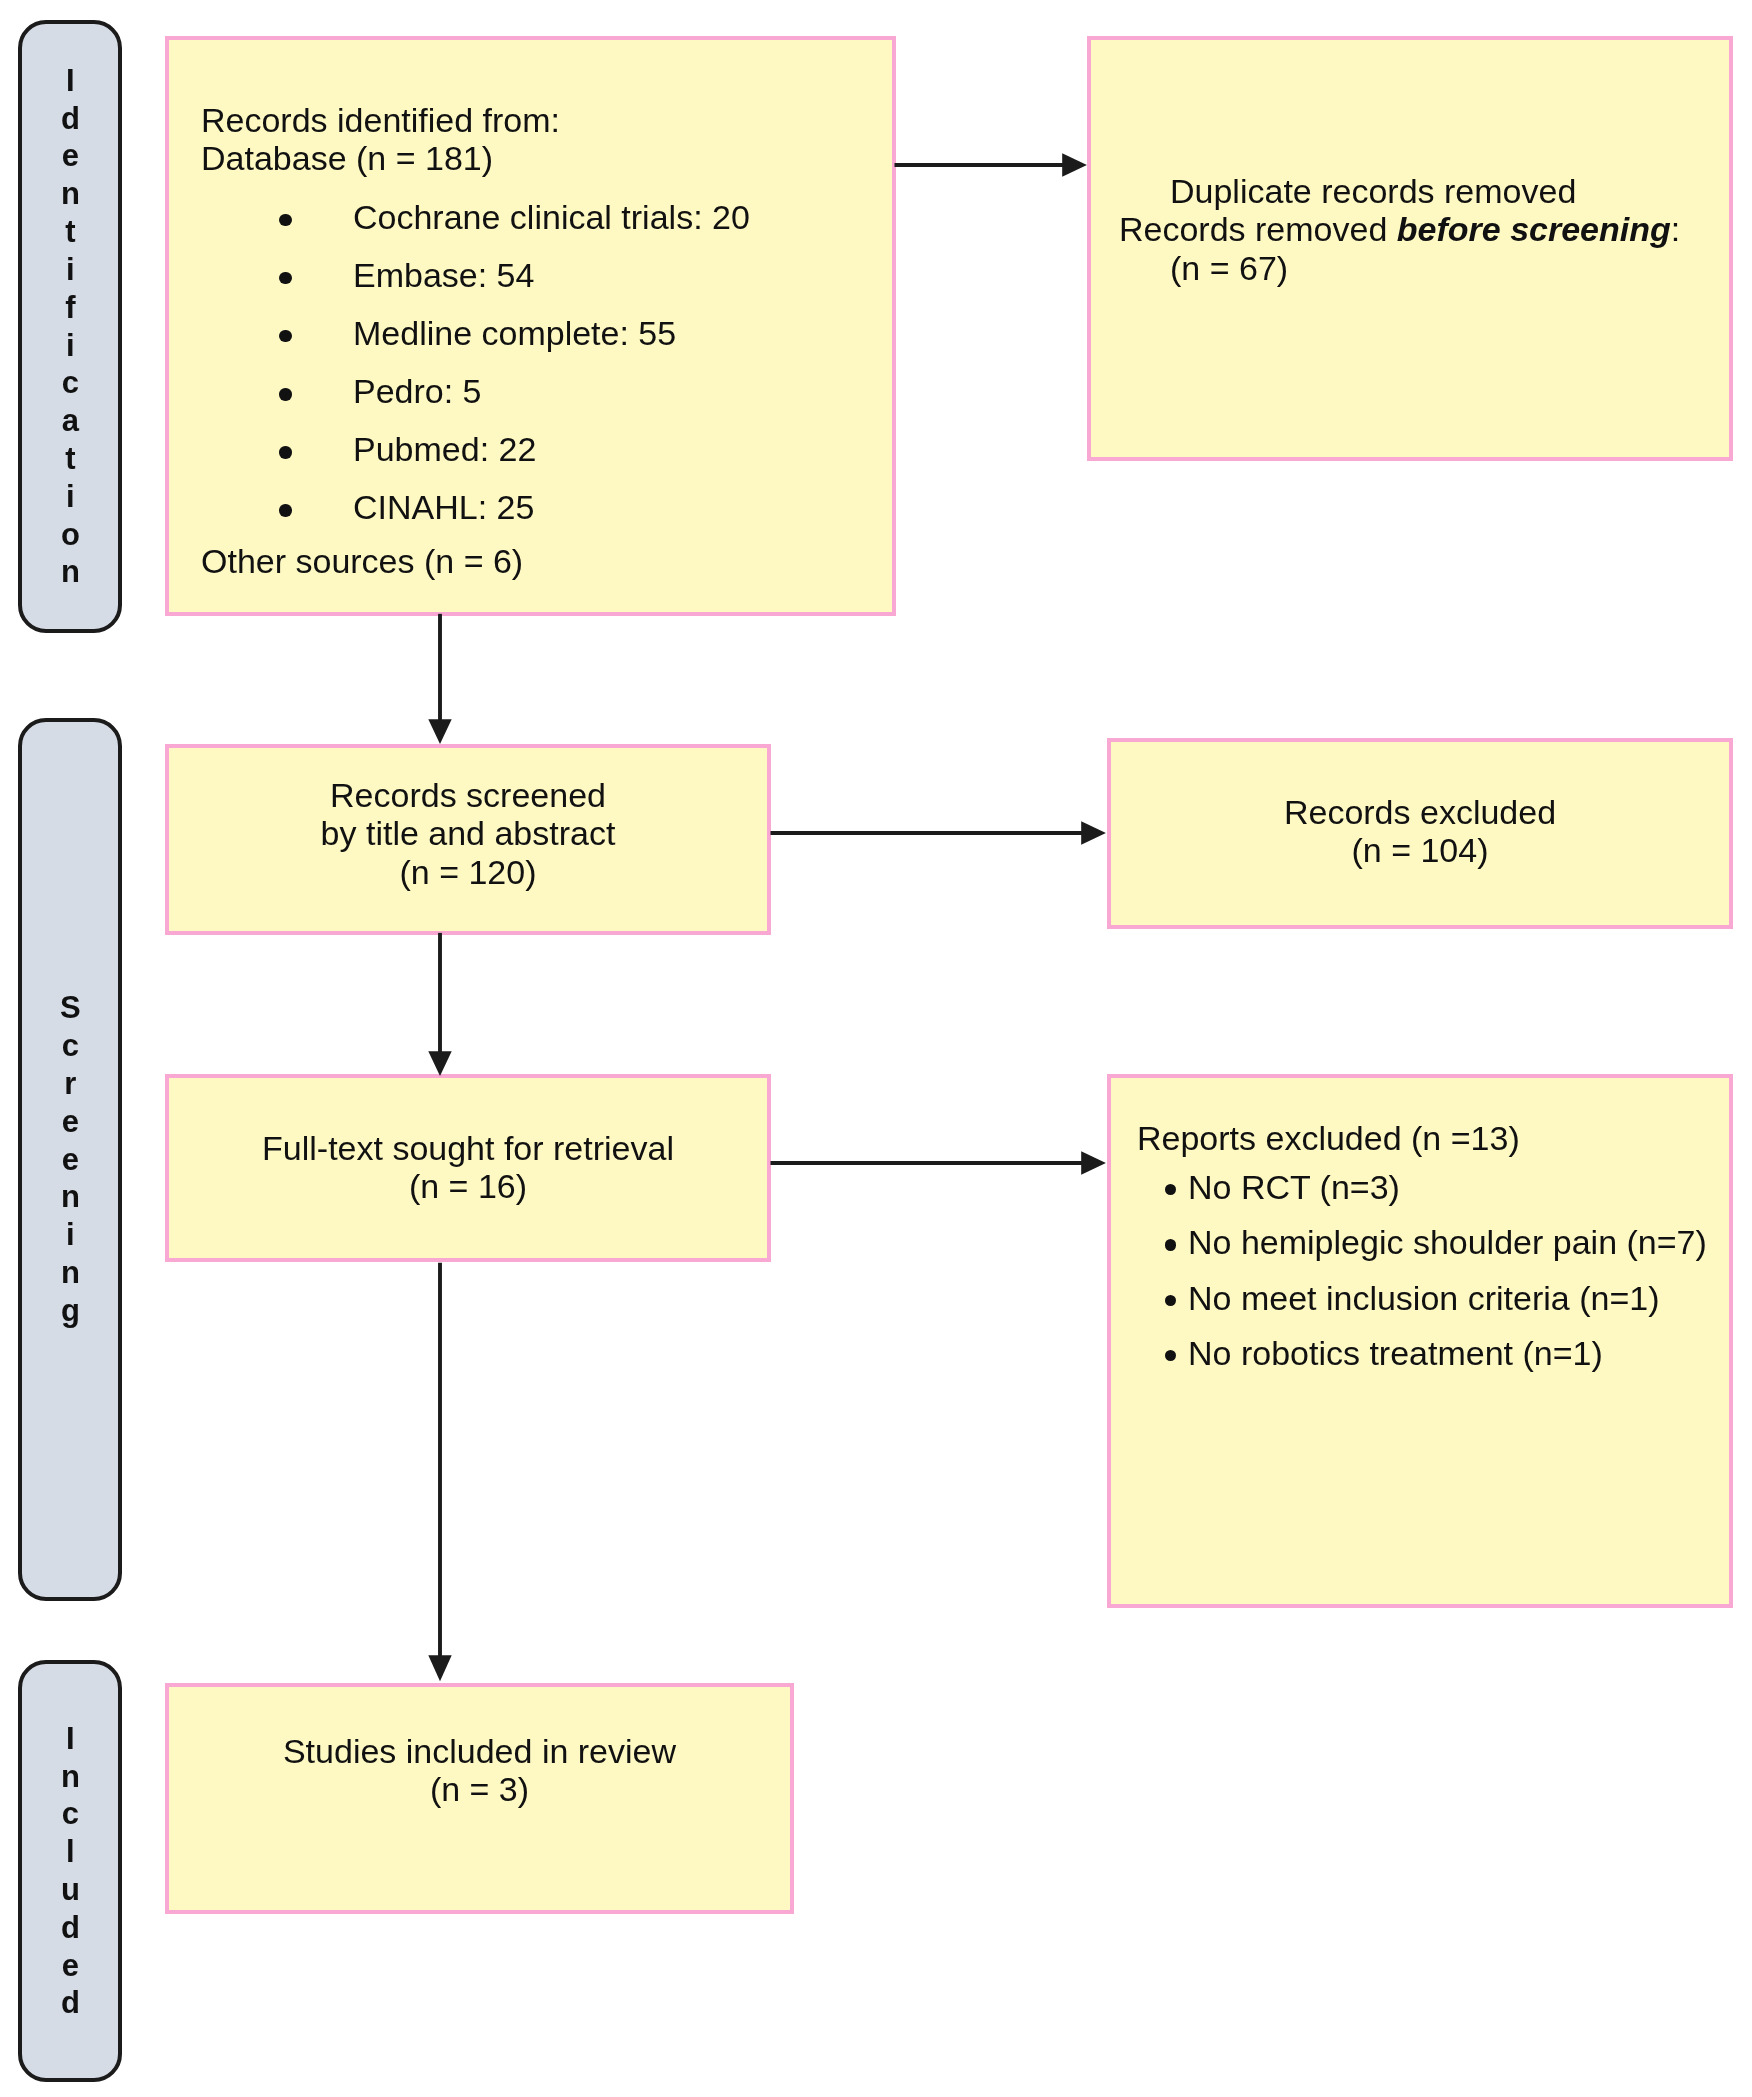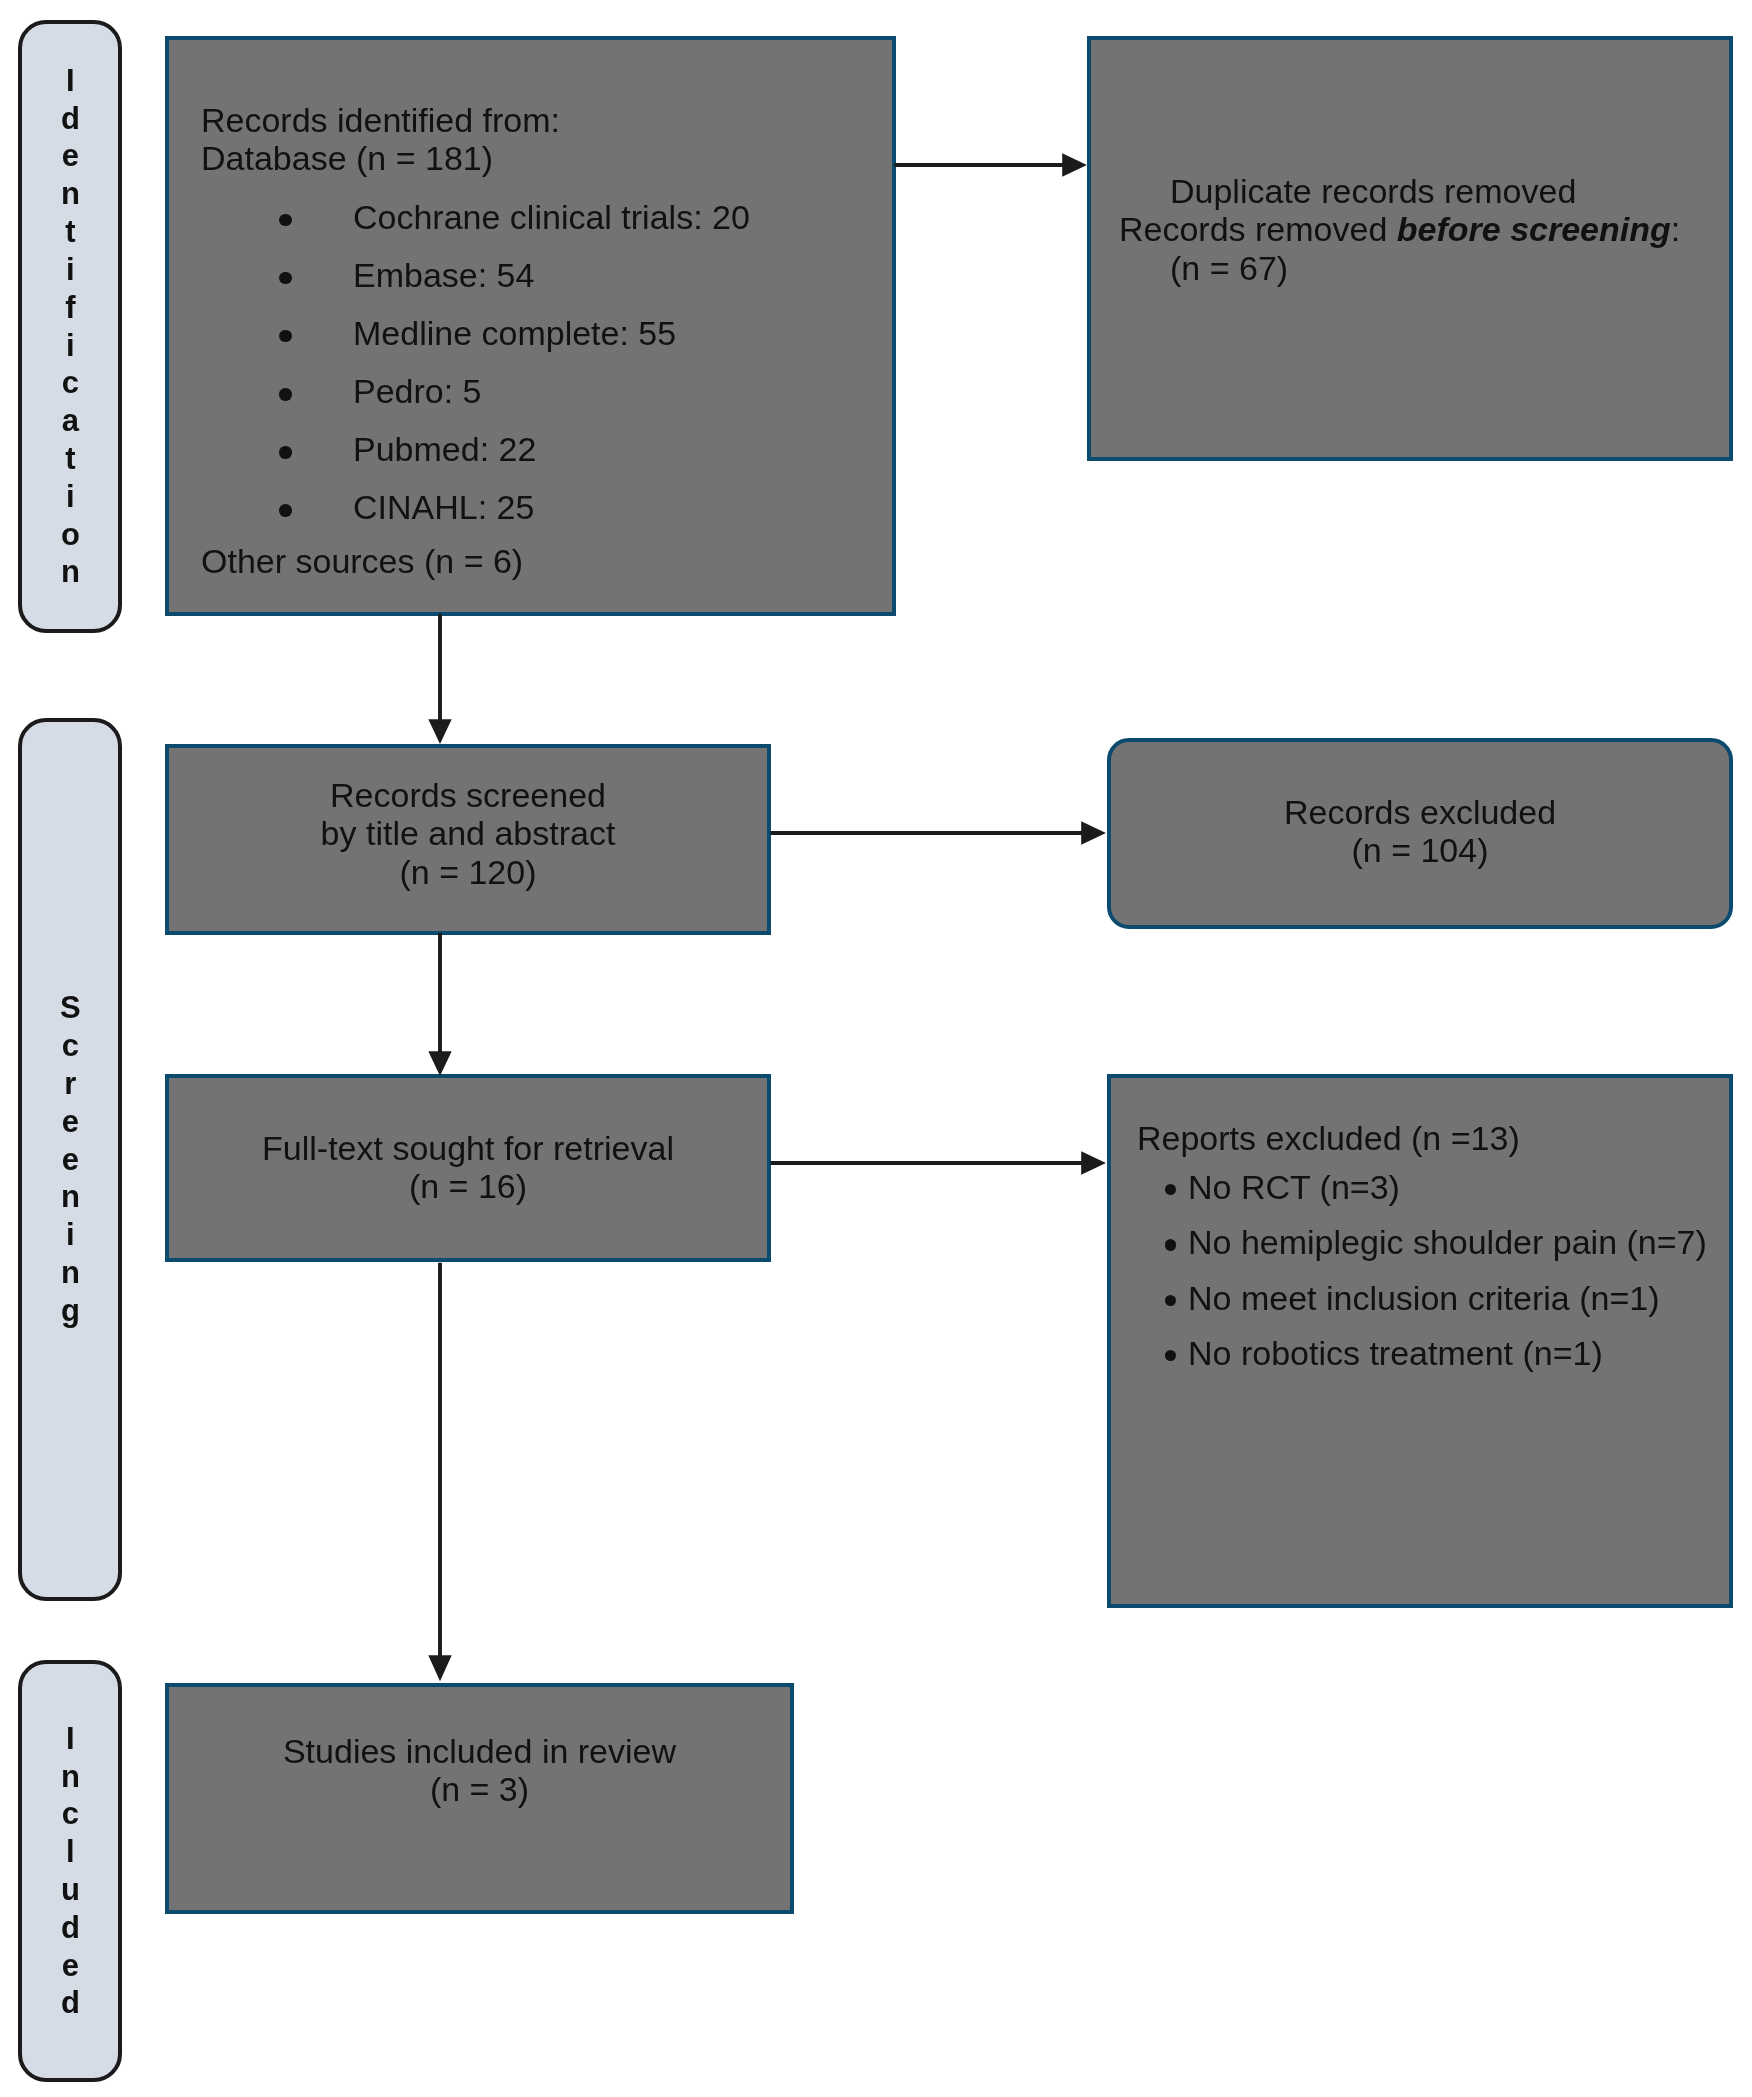--- a/index.html
+++ b/index.html
@@ -39,22 +39,22 @@
     line-height: 1.22;
     color: #111111;
     letter-spacing: 0;
   }
   .stage-letters span { display: block; }
 
   
   .box {
     position: absolute;
     box-sizing: border-box;
-    background: #737373;
-    border: 4px solid #0c4a6e;
+    background: #fef9c3;
+    border: 4px solid #f9a8d4;
   }
   .box-inner {
     position: absolute;
     left: 0; right: 0;
   }
   .txt {
     font-size: 34px;
     line-height: 1.13;
     color: #111111;
     white-space: pre-wrap;
@@ -195,21 +195,21 @@
   </div>
 
   <div class="box" style="left:165px; top:744px; width:606px; height:191px;">
     <div class="box-inner" style="top:28px;">
       <div class="txt center">Records screened</div>
       <div class="txt center">by title and abstract</div>
       <div class="txt center">(n = 120)</div>
     </div>
   </div>
 
-  <div class="box" style="left:1107px; top:738px; width:626px; height:191px;border-radius:22px;">
+  <div class="box" style="left:1107px; top:738px; width:626px; height:191px;">
     <div class="box-inner" style="top:51px;">
       <div class="txt center">Records excluded</div>
       <div class="txt center">(n = 104)</div>
     </div>
   </div>
 
   <div class="box" style="left:165px; top:1074px; width:606px; height:188px;">
     <div class="box-inner" style="top:51px;">
       <div class="txt center">Full-text sought for retrieval</div>
       <div class="txt center">(n = 16)</div>

